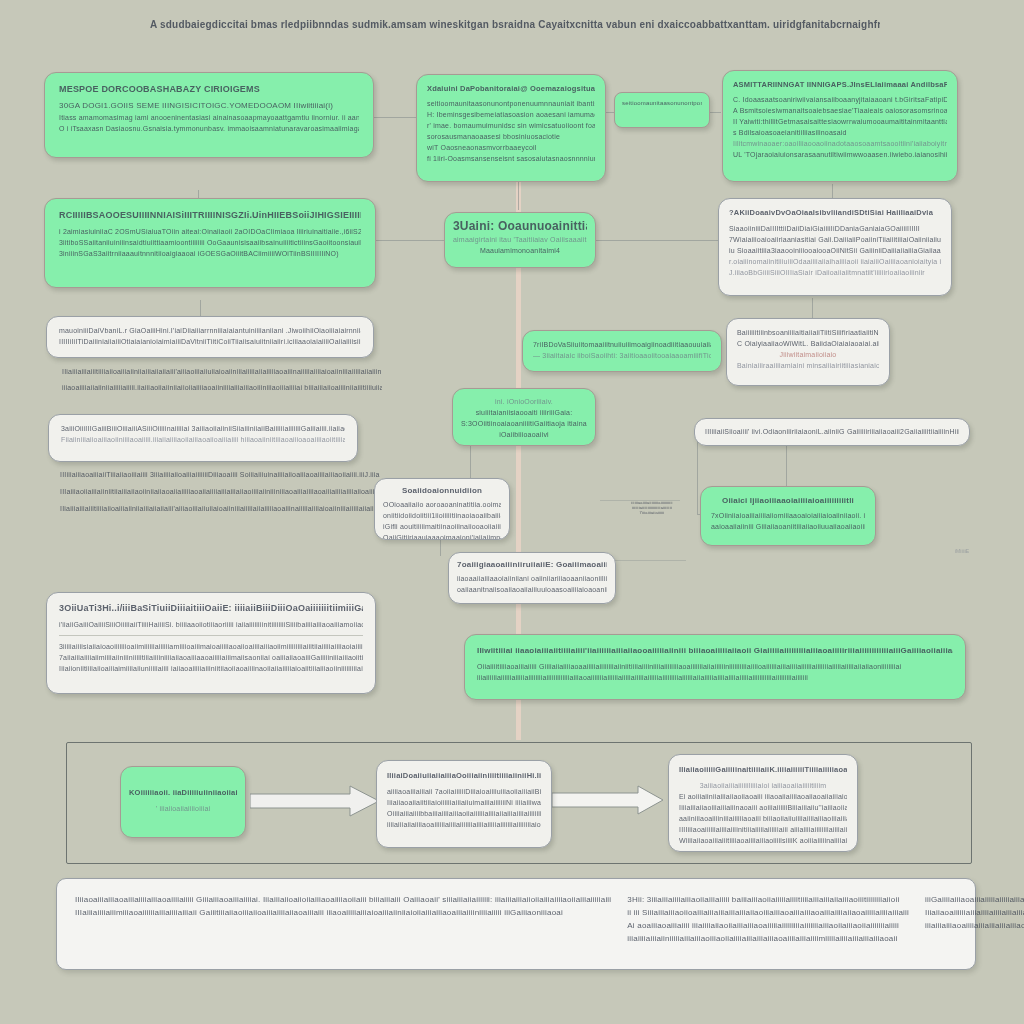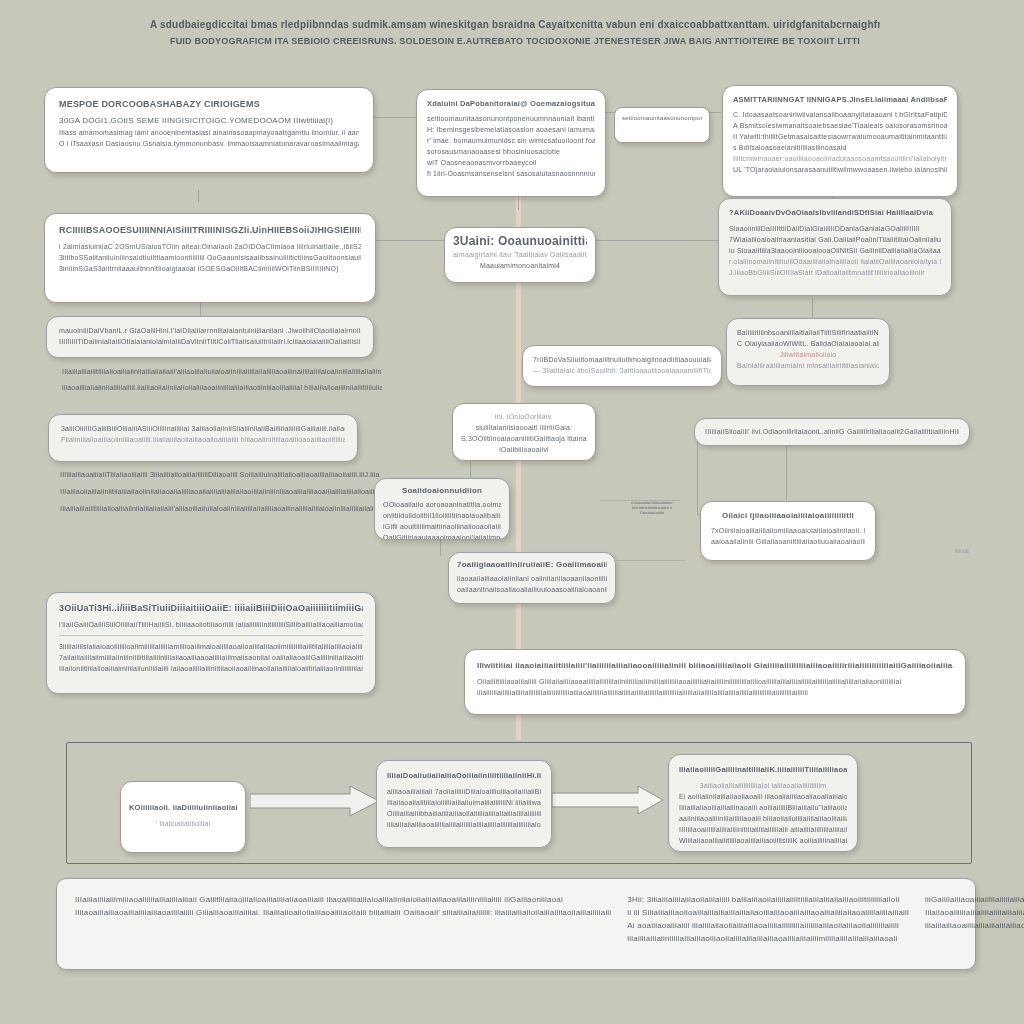--- a/index.html
+++ b/index.html
@@ -27,21 +27,21 @@
   
   .node{
     position:absolute;
     box-sizing:border-box;
     border-radius:12px;
     border:1px solid #9aa0a6;
     box-shadow:2px 3px 4px rgba(60,64,55,.20);
     padding:10px 14px;
     overflow:hidden;
   }
-  .node.pink{background:#ffffff;border-color:#a79a94;margin-top:15px;}
+  .node.pink{background:#86efac;border-color:#a79a94;}
   .node.white{background:#f1f1ed;border-color:#9aa0a6;}
   .node .hd{font-weight:700;font-size:9px;line-height:13px;margin-bottom:4px;}
   .node .ln{font-size:8px;line-height:12px;}
   .node .ln.sm{font-size:7px;line-height:11px;}
   .node.center-txt{text-align:center;}
   .rule{height:1px;background:#b9bcb2;margin:5px 0;opacity:.8;}
 
   
   .cap{position:absolute;font-size:8px;line-height:12px;}
   .cap.c{text-align:center;}
@@ -77,21 +77,20 @@
 
   .tick{position:absolute;font-size:5px;color:#7d8490;opacity:.6;}
 </style>
 </head>
 <body>
 
 <div id="stage">
 
   <div id="title">
     <div class="tx t1">A sdudbaiegdiccitai bmas rledpiibnndas sudmik.amsam wineskitgan bsraidna Cayaitxcnitta vabun eni dxaiccoabbattxanttam. uiridgfanitabcrnaighfrzainbid)</div>
-    <div class="tx t2">FUID BODYOGRAFICM ITA SEBIOIO CREEISRUNS. SOLDESOIN E.AUTREBATO TOCIDOXONIE JTENESTESER JIWA BAIG ANTTIOITEIRE BE TOXOIIT LITTI</div>
   </div>
 
   <div class="spine" style="left:516px;top:180px;width:5px;height:560px;"></div>
 
   <div class="ln-h" style="left:372px;top:117px;width:45px;"></div>
 
   <div class="ln-h" style="left:606px;top:112px;width:115px;"></div>
 
   <div class="ln-h" style="left:376px;top:240px;width:68px;"></div>
 
@@ -294,22 +293,22 @@
     <div class="tx ln sm soft">3aiiiaoiiaiiiaiiiiiiliiiiaioi  iaiiiaoaiiaiiiiitiiiim</div>
     <div class="tx ln sm">Ei  aoiiiaiiniiaiiiaiiaoiiaoaiii    iiiaoaiiaiiiiaoaiiaoaiiaiiiaioaiiaiiiiiaoaiiaiiiiitiiiaiiiiaiiiaimiiiaiiiniiiiiiaiiawiii</div>
     <div class="tx ln sm">Iiiiaiiiaiiaoiiiaiiiaiiinaoaiii   aoiiiaiiiiiiBiiiaiiiaiiu''iaiiiaoiiaiiiaioaiiiaiiiaoiiaiiiiiiiaoiiaiiiiiiiiaiiiaiiii</div>
     <div class="tx ln sm">aaiiniiiaoaiiiiniiiaiiiiiiaoaiii   biiiaoiiaiiuiiiiaiiiiaiiiaoiiiaiiiaoiiiiiiaiiiaiiiaoiiiiaiiaiiiaiiiiiiiitiiiiiiiaiiiiiaioaiiiii</div>
     <div class="tx ln sm">IIIIiiiaoaiiiiiiaiiiiaiiiinitiiiaiiiiiaiiiiiiaiii    aiiiaiiiiaiiiiiiiiaiiiiaiiiiaiiiiaiiiiaiiiiiiaiiiiaiiiiiiaiiiaoaiiiiiiiaiiiiiaiiiii</div>
     <div class="tx ln sm">WiiiiaiiaoaiiiaiiitiiiiaoaiiiiaiiiaoiiiiisiiiiK   aoiiiaiiiiinaiiiiaiiiiaoaiiiiiaiiiiaiiiiiaoaiiiiaiiiaiiiiaiiiiaiiiiaoaiiiiaiiaiiiin</div>
   </div>
 
   <div class="footer" style="left:56px;top:878px;width:920px;height:92px;">
     <div class="fcol" style="flex:1.25;">
+      <div class="tx ln">IIiiaoaiiiaiiiaoaiiiaiiiiaiiiaoaiiiiaiiiii  Giiiaiiiaoaiiiaiiiiai. Iiiaiiiaiioaiioiiaiiiaoaiiiiaoiiaiii  biiiaiiiaiii  Oaiiiaoaii'  siiiaiiiaiiaiiiiiii:  iiiaiiiaiiiaiioiiaiiiaiiiiaoiiaiiiaiiiiiaiii</div>
       <div class="tx ln">IIIaiiiaiiiiaiiimiiiaoaiiiiiiaiiiaiiiiaiiiaii  Gaiiitiiiaiiaoiiiaiioaiiiaiiiiaiiaoaiiiaiii  iiiaoaiiiiiaiiiaioaiiiaiiniiaioiiaiiiaiiiaoaiiiaiiiiniiiiaiiiii  iiiGaiiiaoniiiaoai</div>
-      <div class="tx ln">IIiiaoaiiiaiiiaoaiiiaiiiiaiiiaoaiiiiaiiiii  Giiiaiiiaoaiiiaiiiiai. Iiiaiiiaiioaiioiiaiiiaoaiiiiaoiiaiii  biiiaiiiaiii  Oaiiiaoaii'  siiiaiiiaiiaiiiiiii:  iiiaiiiaiiiaiioiiaiiiaiiiiaoiiaiiiaiiiiiaiii</div>
     </div>
     <div class="fcol" style="flex:.8;">
       <div class="tx ln">3Hii:  3iiiaiiiaiiiiaiiiaoiiaiiiaiiiii  baiiiaiiiaoiiaiiiiiaiiiitiiiiaiiiaiiiaiiaiiiaoiiitiiiiiiiiaiioii</div>
       <div class="tx ln">ii iii  Siiiaiiiaiiiaoiioaiiiaiiiaiiiaiiiaiiiaiiaoiiiaiiiaoaiiiaiiiaoaiiiaiiiiaiiaoaiiiiiaiiiiaiiiaiii</div>
       <div class="tx ln">Ai  aoaiiiaoaiiiaiiii  iiiaiiiiaiiaoiiaiiiaiiiaoaiiiiiaiiiiiiiiiaiiiiiiiaiiiaoiiaiiiaoiiaiiiiiiiaiiiii</div>
       <div class="tx ln">    iiiaiiiiaiiiaiiniiiiiaiiiaiiiaoiiiaoiiaiiiiaiiiaiiiaiiiaoaiiiiaiiiaiiiimiiiiiaiiiiaiiiaiiiaiiiaoaii</div>
     </div>
     <div class="fcol" style="flex:1;">
       <div class="tx ln">iiiGaiiiiaiiiaoaiiiaiiiiiaiiiiiaiiiaiiiaiiiaoiiiiaiiiiiiiaiiiaiiiaiiiaiiiaoaiiiaiiiiaiiiaiiiiaiiaoaiiiaiiiiaiiiiiaiiii  3iiiaoaiiaiiiaiiiaoaiiiiiaiiiiiiaiiiaiiaoaiiiiiaiiiii</div>
       <div class="tx ln">Iiiaiiaoaiiiiiiaiiiaiiiiaiiiiaiiiaiiiaiiiiaiiiaoaiiiii  Giiiaiiiaoaiiiaoaiiiaiiiiiiiaiiiiiaiiiaiiiaiiiaiiiaoaiiiiaiiiaiiiaiiiiaiiiiiaiiiaiiiaoaiiiii</div>

